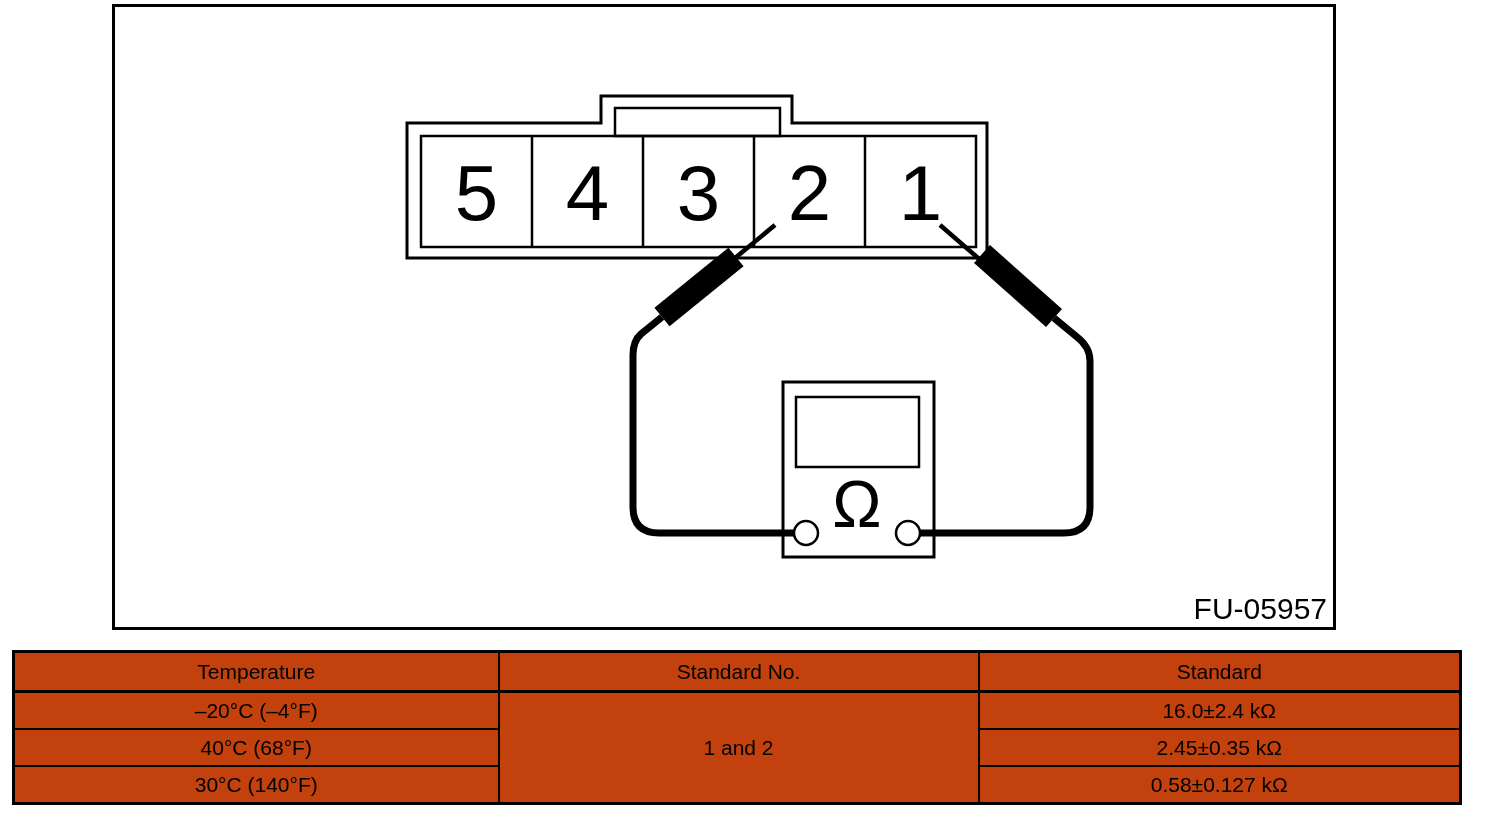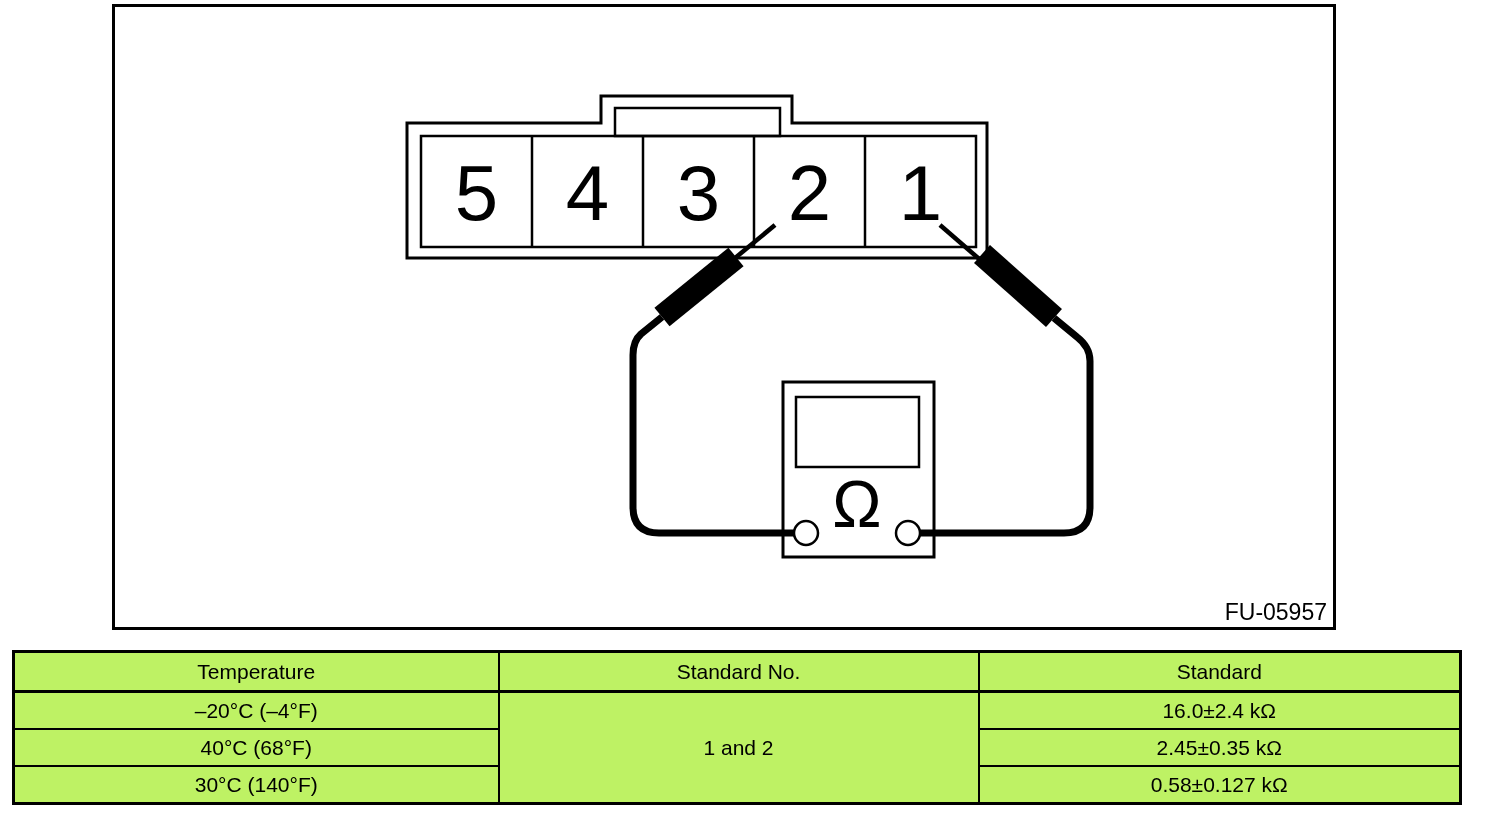--- a/index.html
+++ b/index.html
@@ -19,21 +19,21 @@
     width: 1218px;
     height: 620px;
     border: 3px solid #000;
     background: #ffffff;
   }
   .figure-box svg { position: absolute; left: 0; top: 0; }
   .figure-code {
     position: absolute;
     right: 6px;
     bottom: 3px;
-    font-size: 23px;
+    font-size: 30px;
     line-height: 1;
   }
   .digit {
     font-family: "Liberation Sans", sans-serif;
     font-size: 78px;
     fill: #000;
   }
   .ohm-glyph {
     font-family: "Liberation Sans", sans-serif;
     font-size: 66px;
@@ -48,21 +48,21 @@
     table-layout: fixed;
     font-size: 21px;
     text-align: center;
     border: 3px solid #000;
   }
   .spec-table th, .spec-table td {
     border: 2px solid #000;
     font-weight: 400;
     padding: 0;
     vertical-align: middle;
-    background: #bef264;
+    background: #c2410c;
   }
   .spec-table th { height: 37px; border-bottom: 3px solid #000; }
   .spec-table td { height: 35px; }
 </style>
 </head>
 <body>
 
 <div class="page">
 
   <div class="figure-box">

